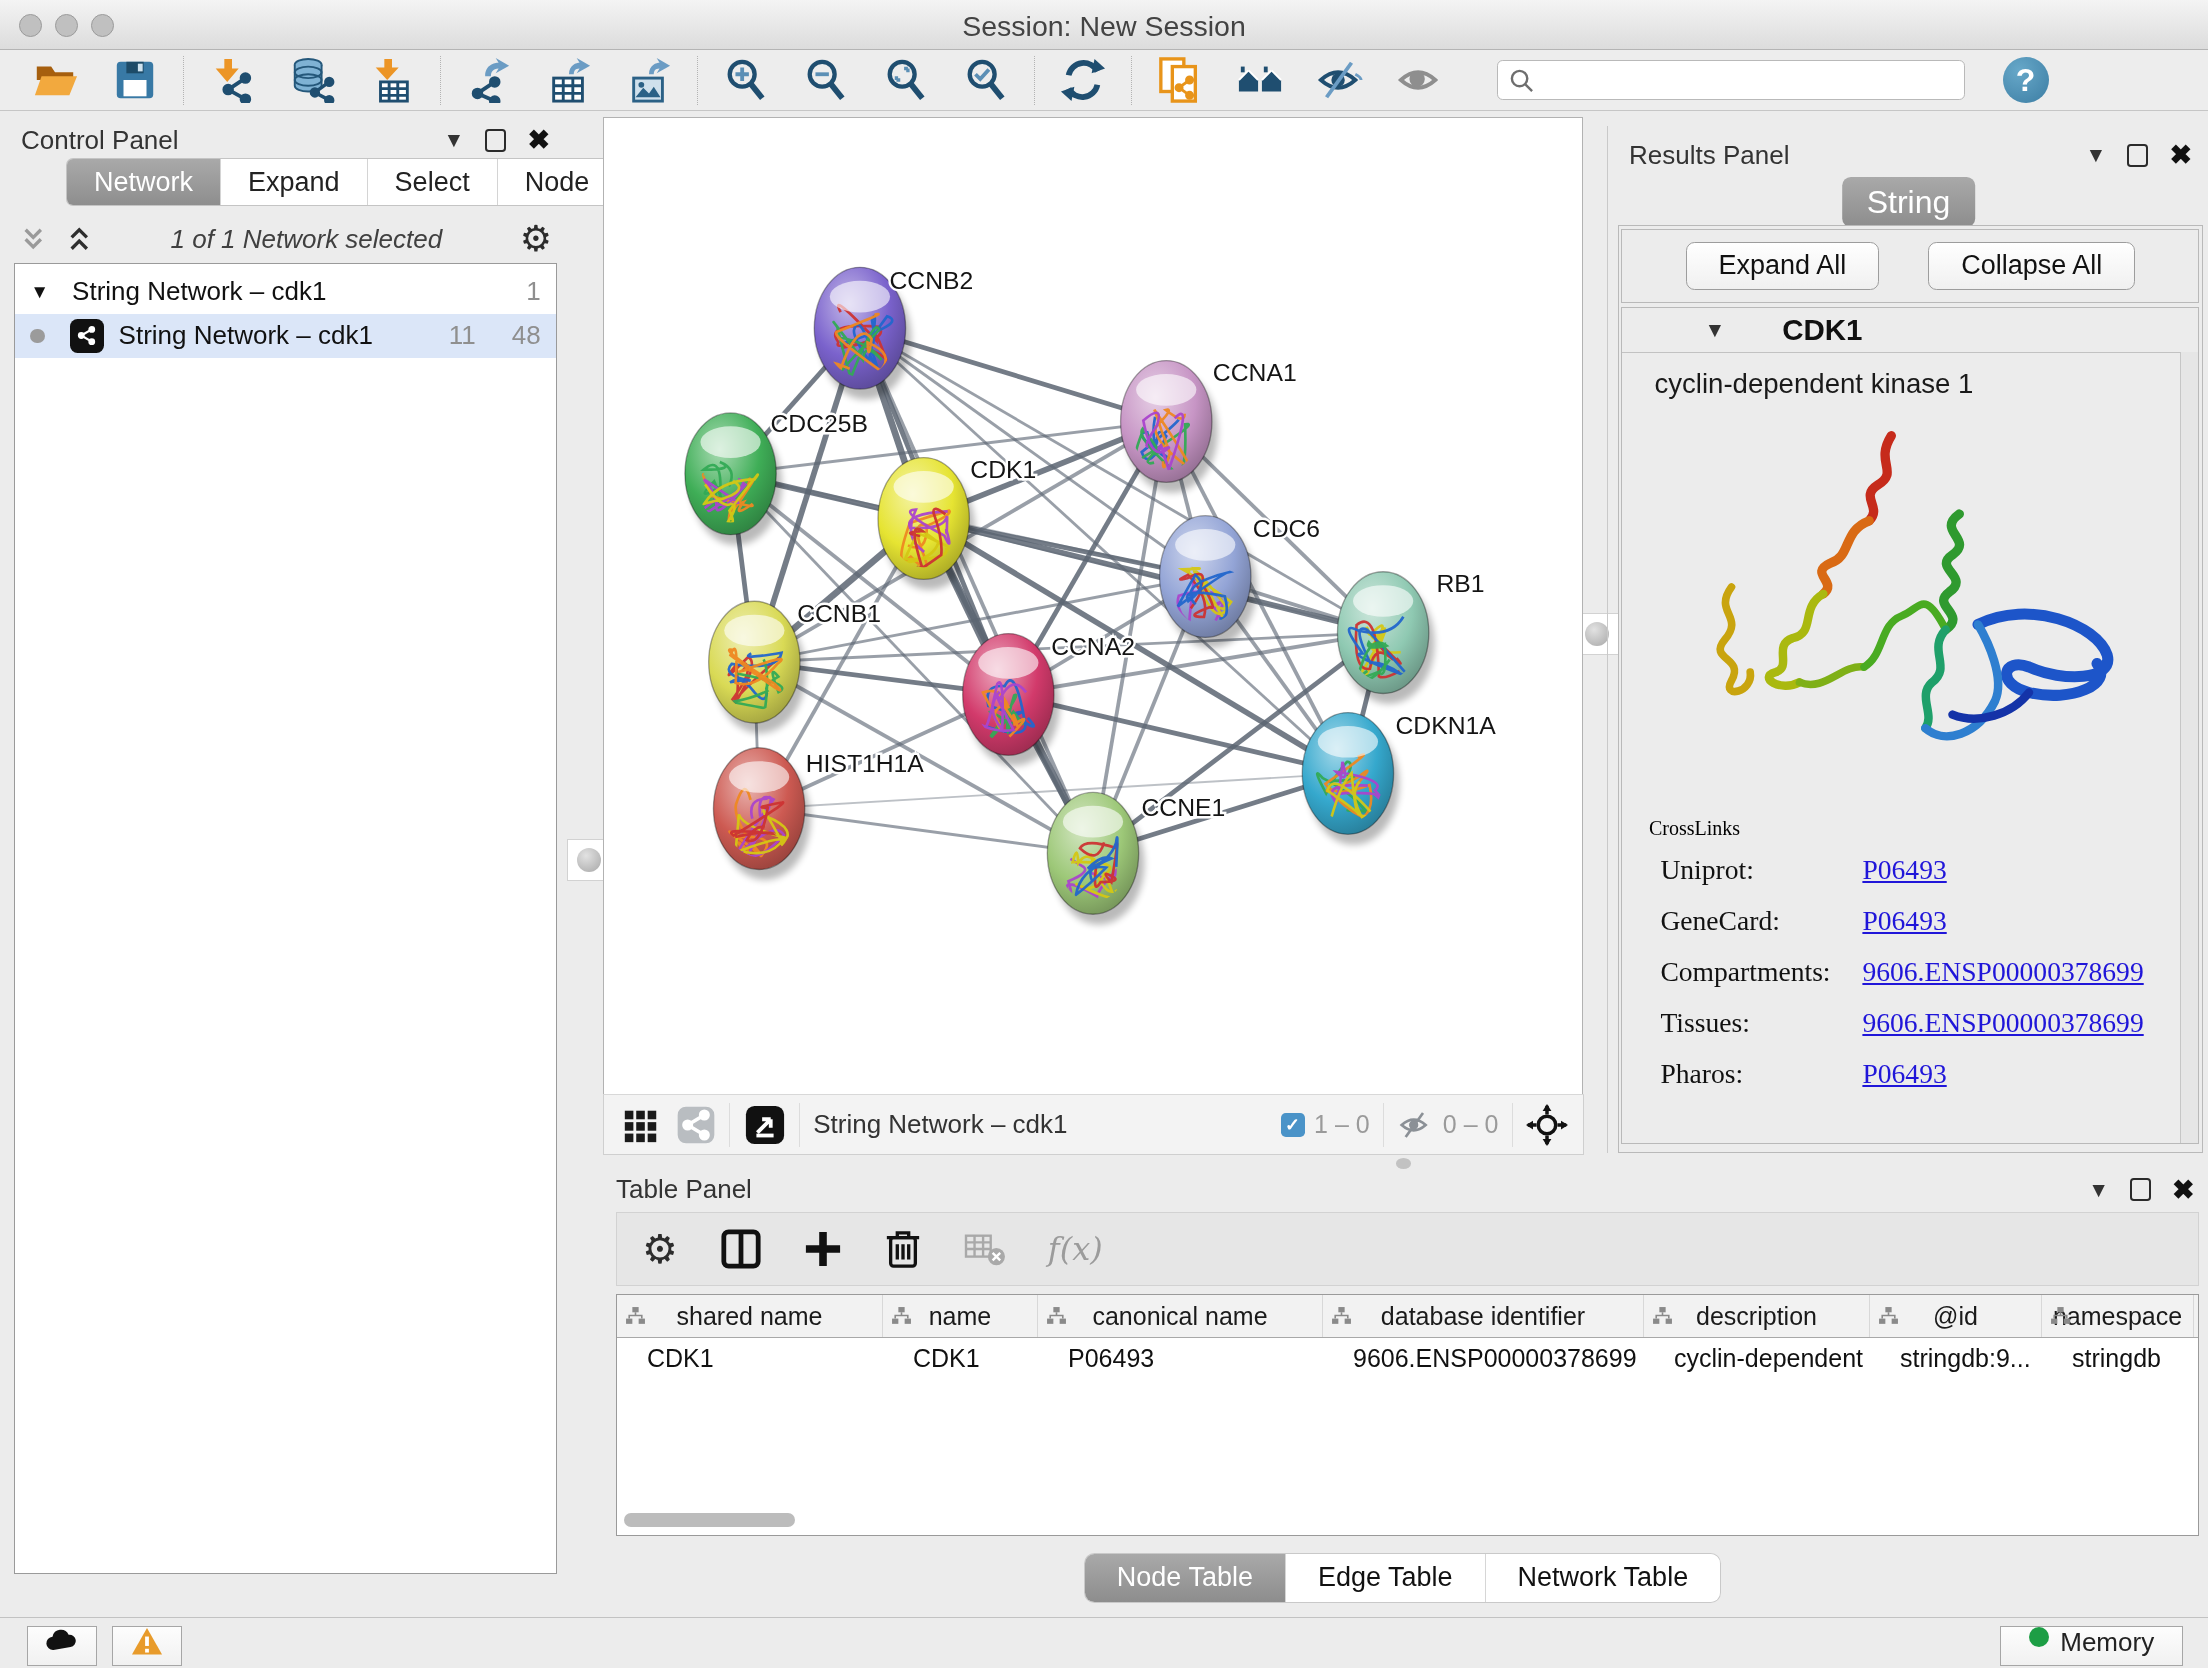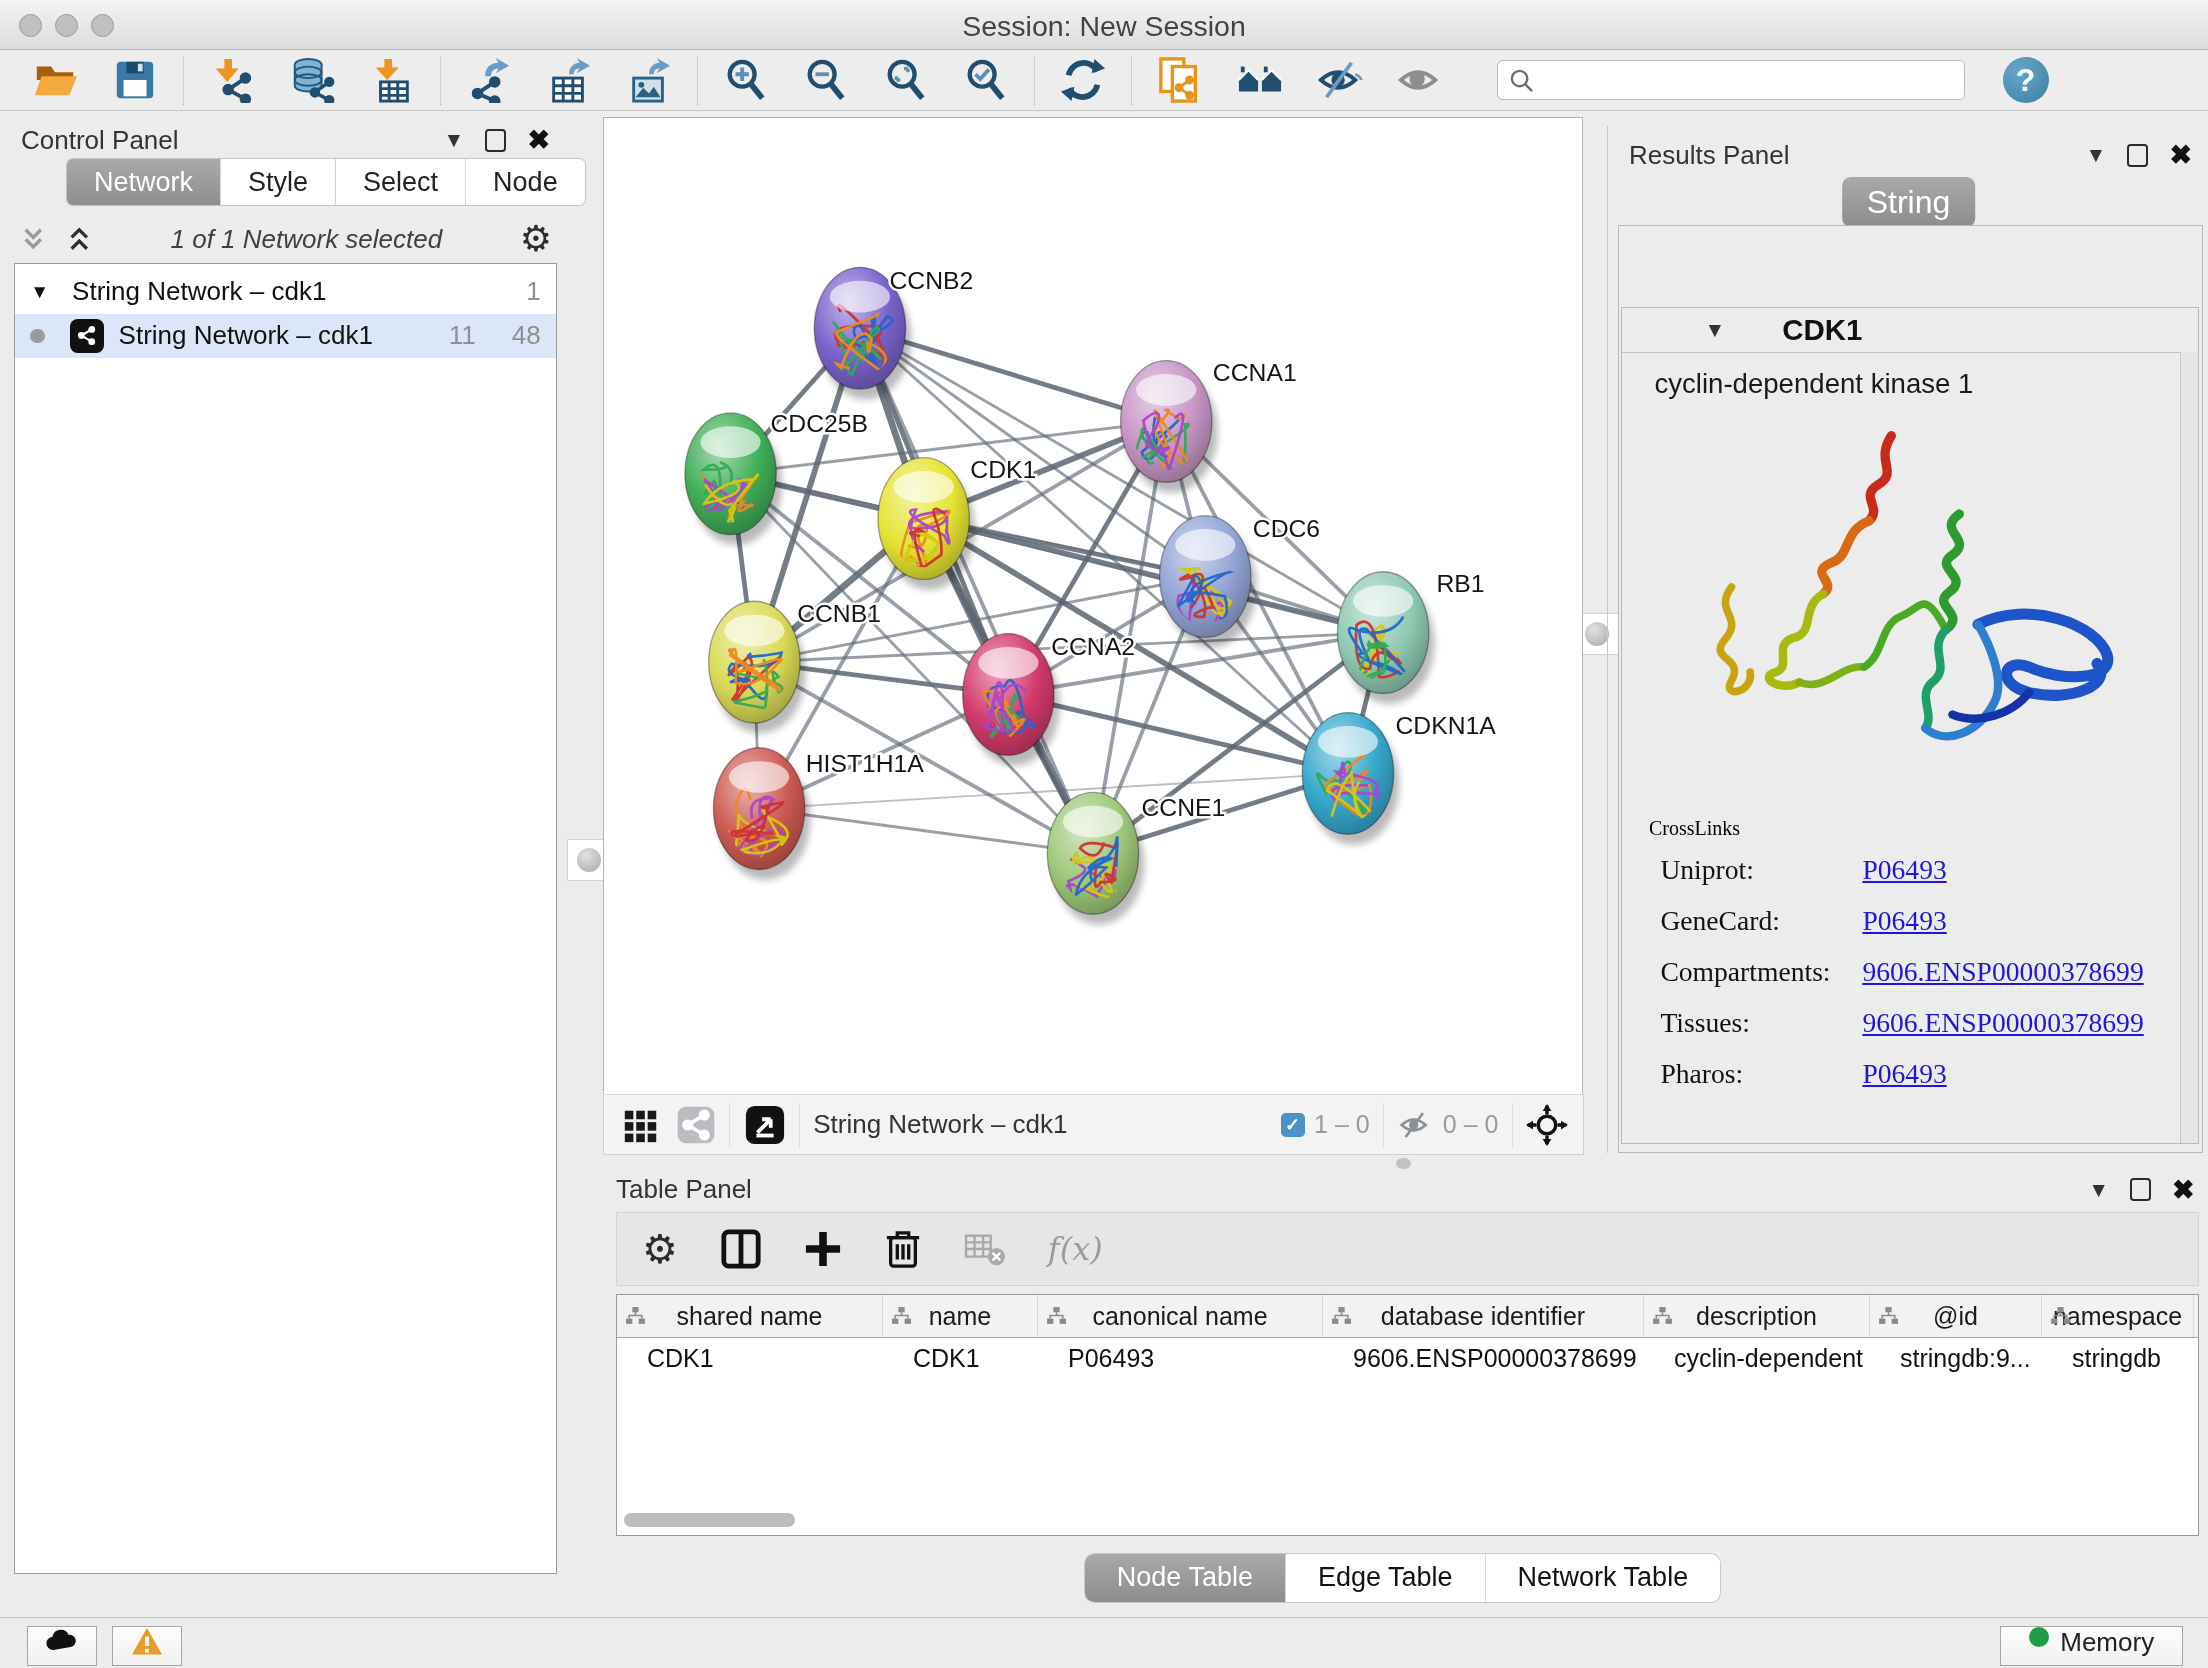--- a/index.html
+++ b/index.html
@@ -253,21 +253,21 @@
   <div class="cp-head phead">
     <span>Control Panel</span>
     <span class="ph-icons">
       <span class="tri">▼</span>
       <span class="float-sq"></span>
       <span class="close-x">✖</span>
     </span>
   </div>
   <div class="tabs">
     <span class="tab active">Network</span>
-    <span class="tab">Style</span>
+    <span class="tab">Expand</span>
     <span class="tab">Select</span>
     <span class="tab">Node</span>
   </div>
   <div class="cp-sub">
     <svg width="28.5" height="28.5" viewBox="0 0 30 30">
         <g stroke="#9a9a9a" stroke-width="3.5" fill="none">
           <path d="M7 5l8 8 8-8M7 15l8 8 8-8"></path>
         </g>
       </svg>
     <svg width="28.5" height="28.5" viewBox="0 0 30 30" style="margin-left:17px">
@@ -648,20 +648,24 @@
   <div class="rp-head phead">
     <span>Results Panel</span>
     <span class="ph-icons">
       <span class="tri">▼</span>
       <span class="float-sq"></span>
       <span class="close-x">✖</span>
     </span>
   </div>
   <div class="rp-tab">String</div>
   <div class="rp-wrap">
+    <div class="rp-btnbox">
+      <button class="rp-btn">Expand All</button>
+      <button class="rp-btn">Collapse All</button>
+    </div>
     <div class="rp-entry">
       <div class="rp-entry-head">
         <span class="tri">▼</span>
         <span class="rp-entry-name">CDK1</span>
       </div>
       <div class="rp-desc">cyclin-dependent kinase 1</div>
       <div style="text-align:center;margin-top:5.7px">
         <svg width="476" height="380" viewBox="0 0 560 440">
           <g fill="none" stroke-linecap="round">
             <path d="M258 28 C238 60 268 70 242 86 C220 100 248 112 232 128" stroke="#c62b1b" stroke-width="11"></path>

